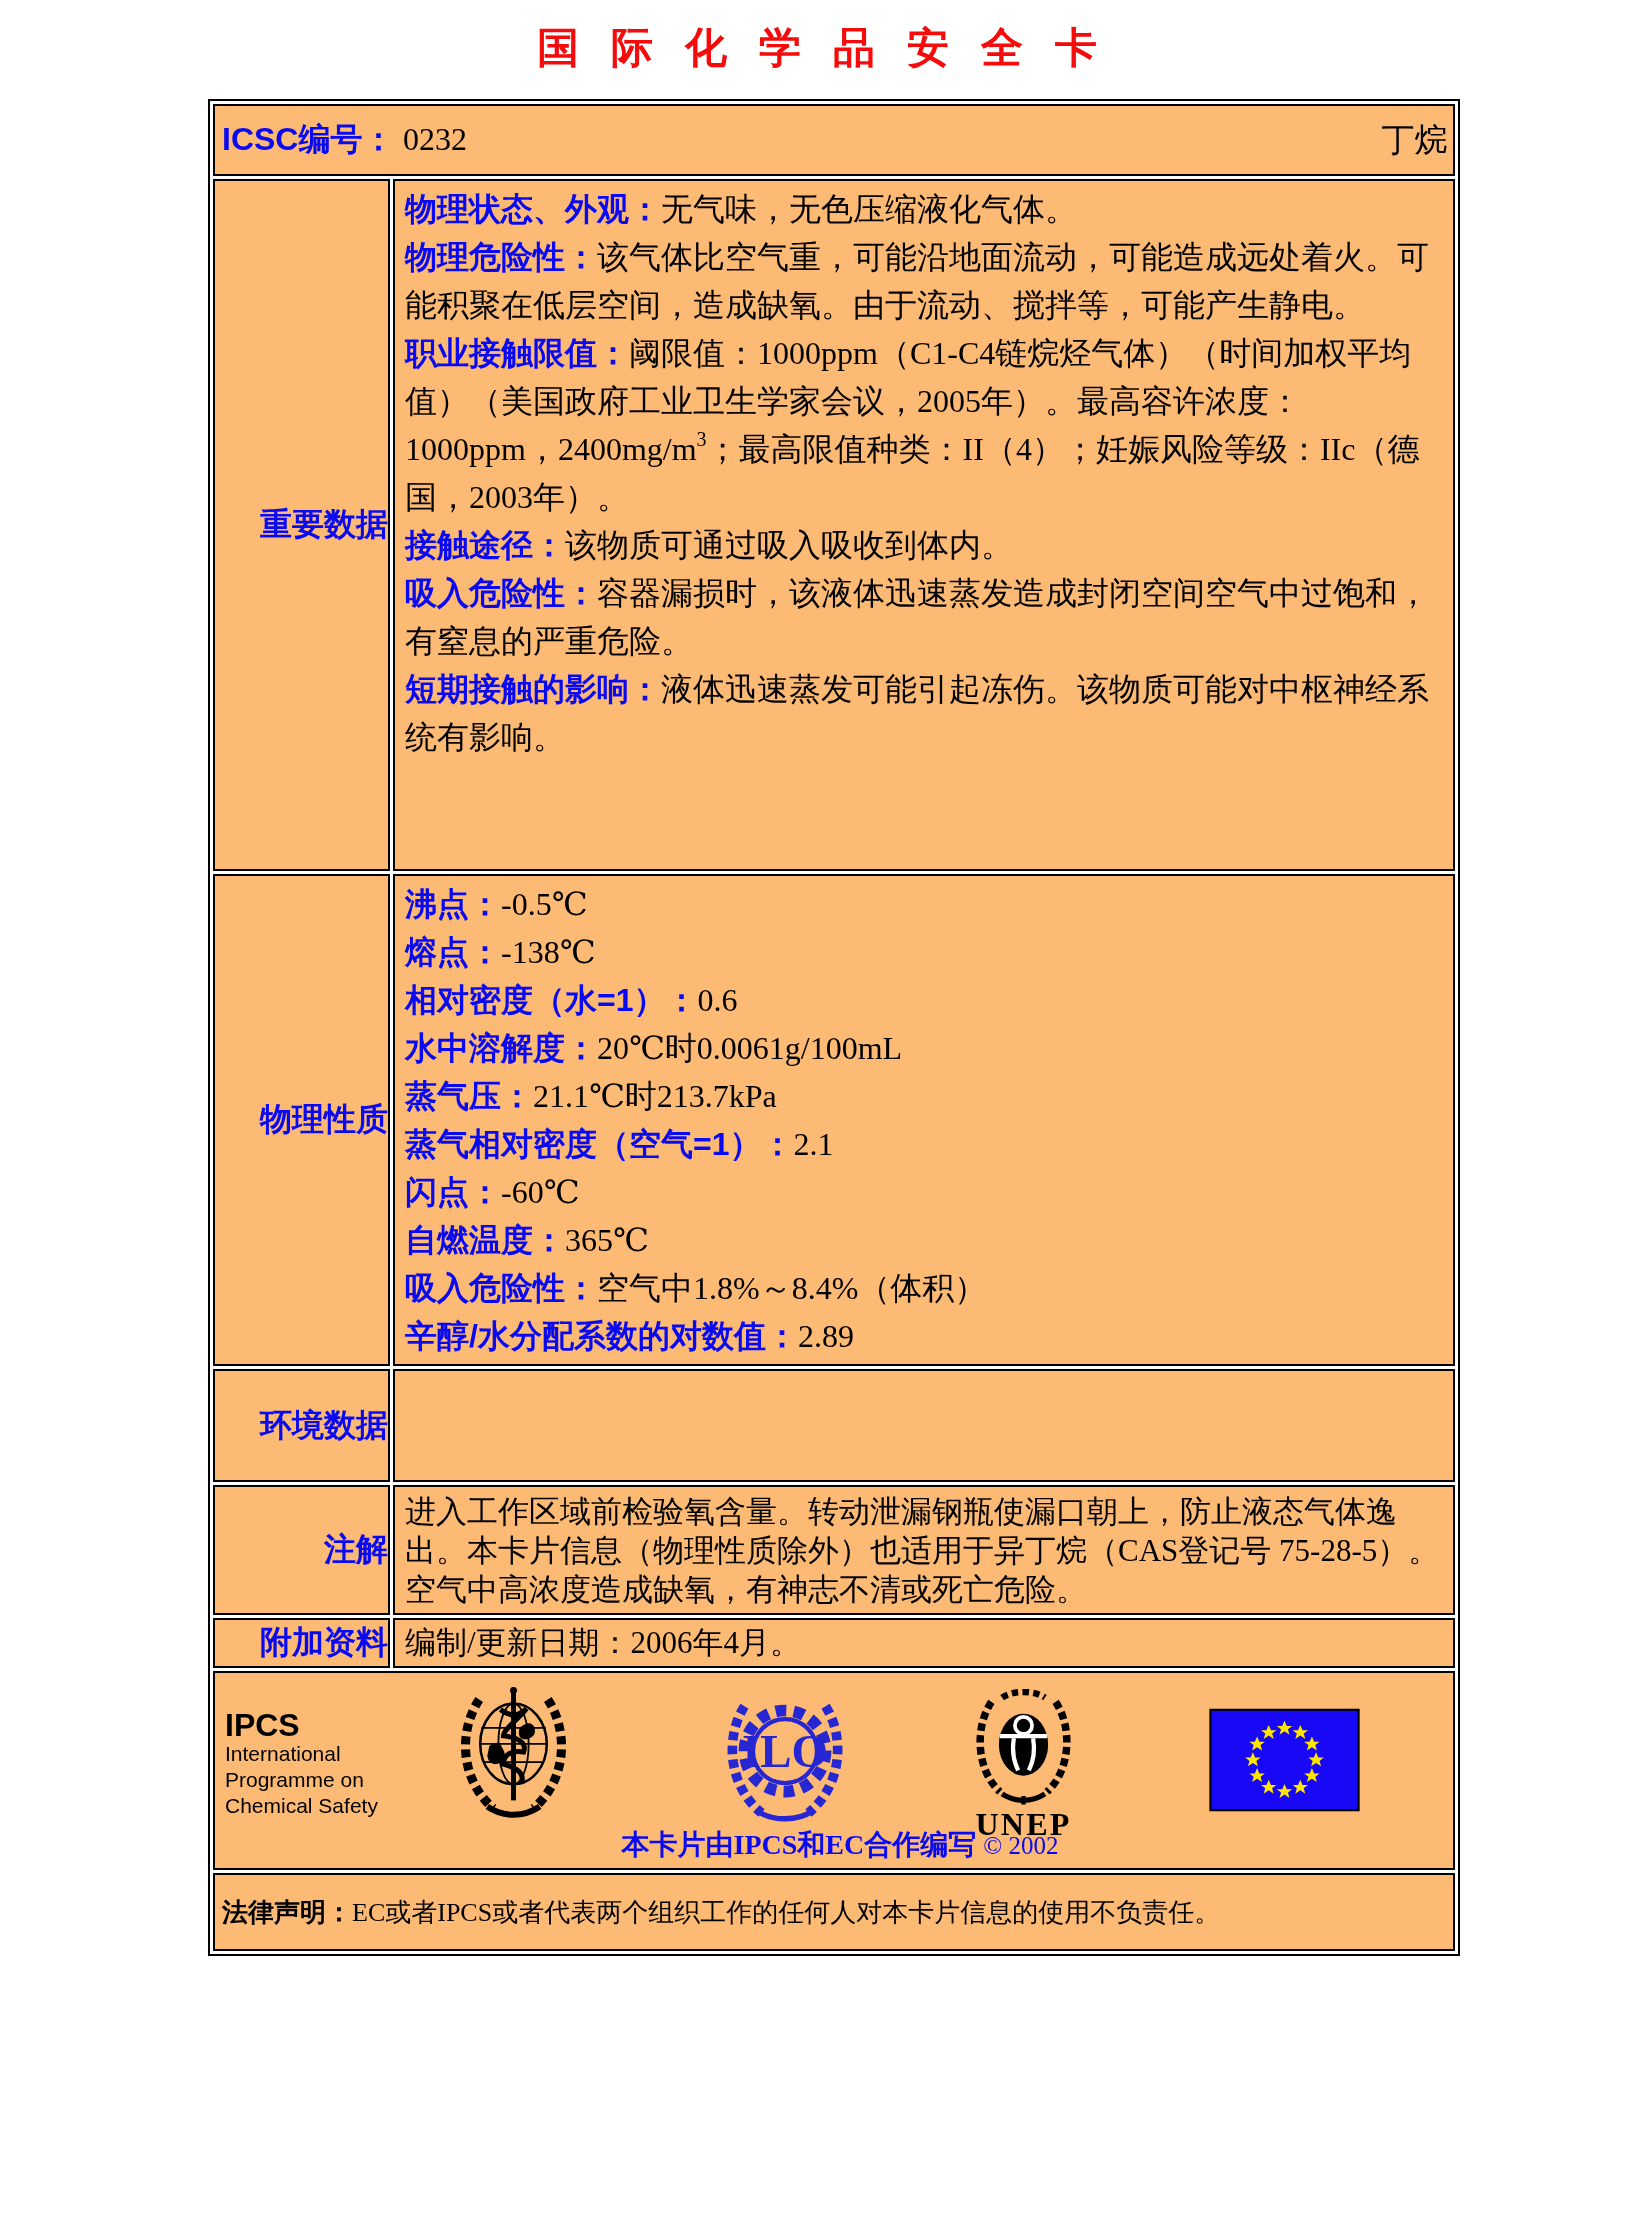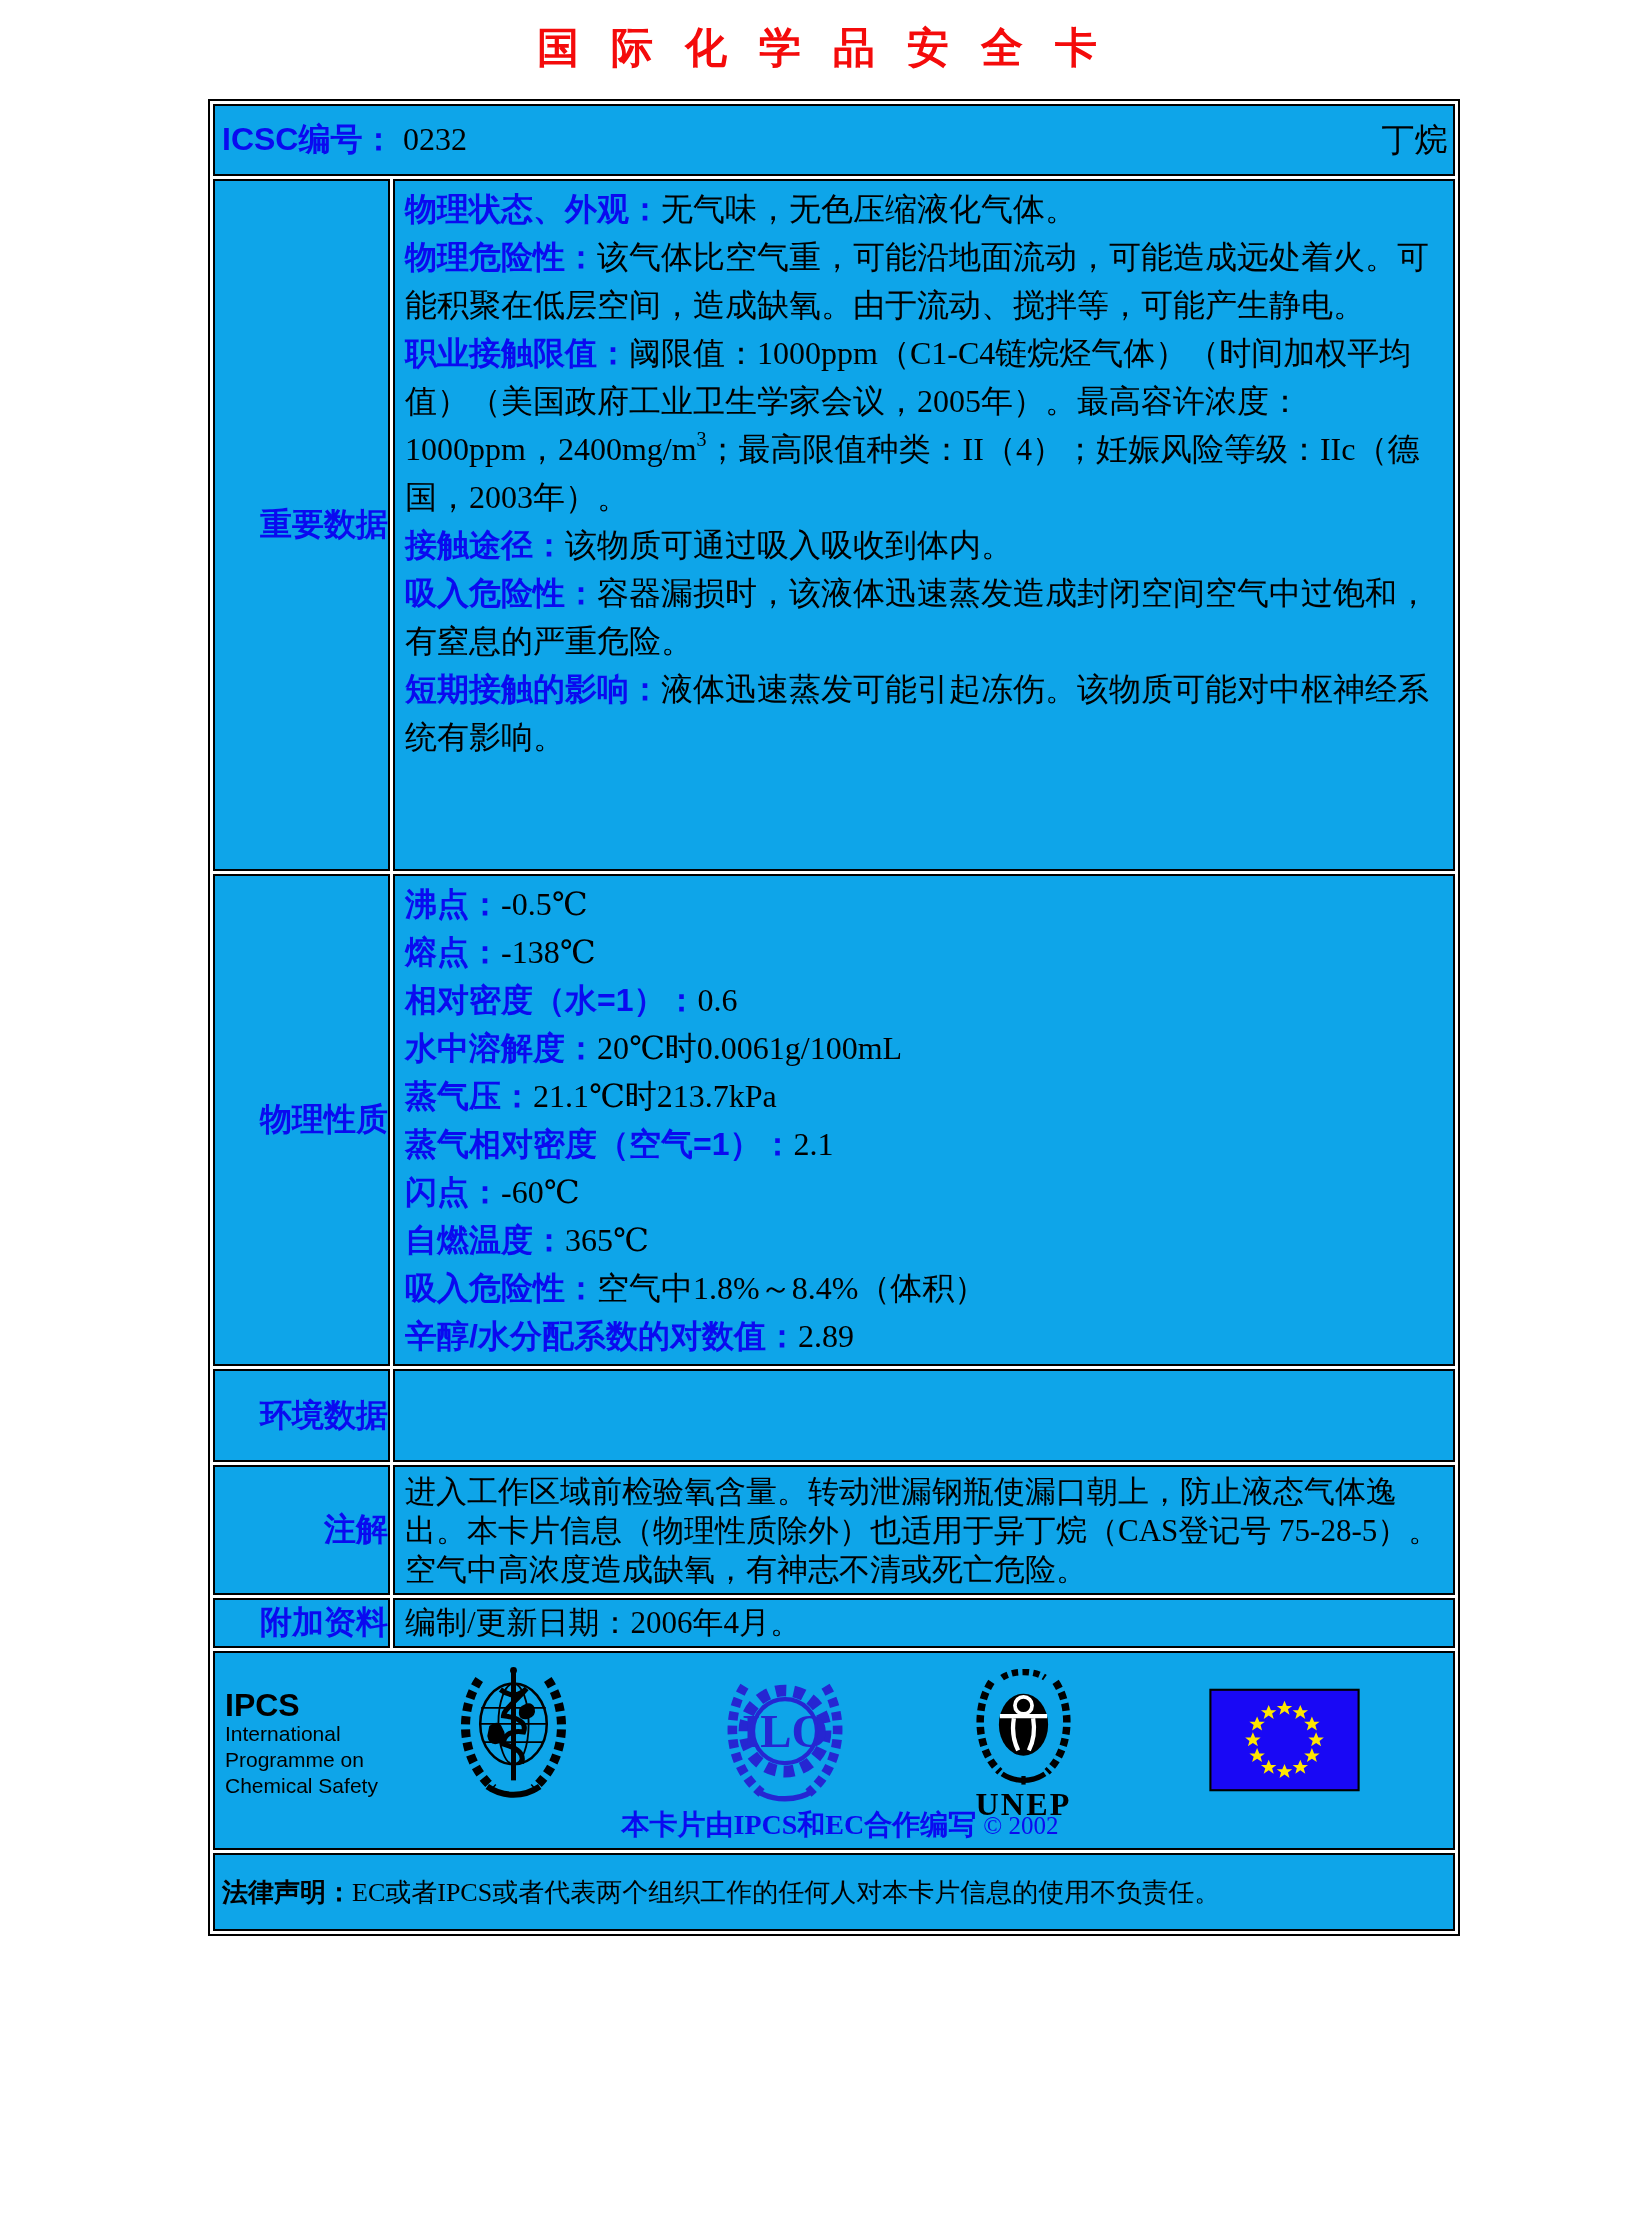--- a/index.html
+++ b/index.html
@@ -21,39 +21,39 @@
     text-align:center;text-indent:17px;
     font-family:"Liberation Serif","DejaVu Serif",serif;
     font-weight:bold;font-size:42px;letter-spacing:32px;
     color:var(--title-red);
   }
   table.card{
     position:absolute;top:99px;left:208px;width:1252px;
     border:2.8px solid #000;border-collapse:separate;border-spacing:3.5px;
     table-layout:fixed;background:#fff;
   }
-  td{border:2.1px solid #000;padding:0;background:#0ea5e9;vertical-align:top;}
+  td{border:2.1px solid #000;padding:0;background:#fdba74;vertical-align:top;}
   col.c-label{width:177px;}
   
   .head-cell{height:72px;vertical-align:middle;}
   .head-inner{display:flex;align-items:center;justify-content:space-between;padding:0 5.6px 0 7px;}
   .icsc-label{font-family:"Liberation Sans","DejaVu Sans",sans-serif;font-weight:bold;color:var(--label-blue);font-size:32px;}
   .icsc-number{font-size:32px;padding-left:8.5px;}
   .chem-name{font-size:33px;}
   
   td.lab{
     vertical-align:middle;text-align:right;
     font-family:"Liberation Sans","DejaVu Sans",sans-serif;
     font-weight:bold;color:var(--label-blue);font-size:32px;
   }
   
   td.con{padding:4.2px 7px 4.2px 10px;font-size:32px;}
   .h-important{height:692px;}
   .h-physical{height:434px;}
-  .h-env{height:93px;}
+  .h-env{height:113px;}
   .h-notes{height:113px;}
   .h-add{height:44px;vertical-align:middle;}
   .h-logos{height:199px;}
   .h-legal{height:78px;vertical-align:middle;}
   .para{line-height:48px;margin:0;}
   .blab{
     font-family:"Liberation Sans","DejaVu Sans",sans-serif;
     font-weight:bold;color:var(--label-blue);
   }
   .val sup{font-size:20px;line-height:0;vertical-align:14px;}

